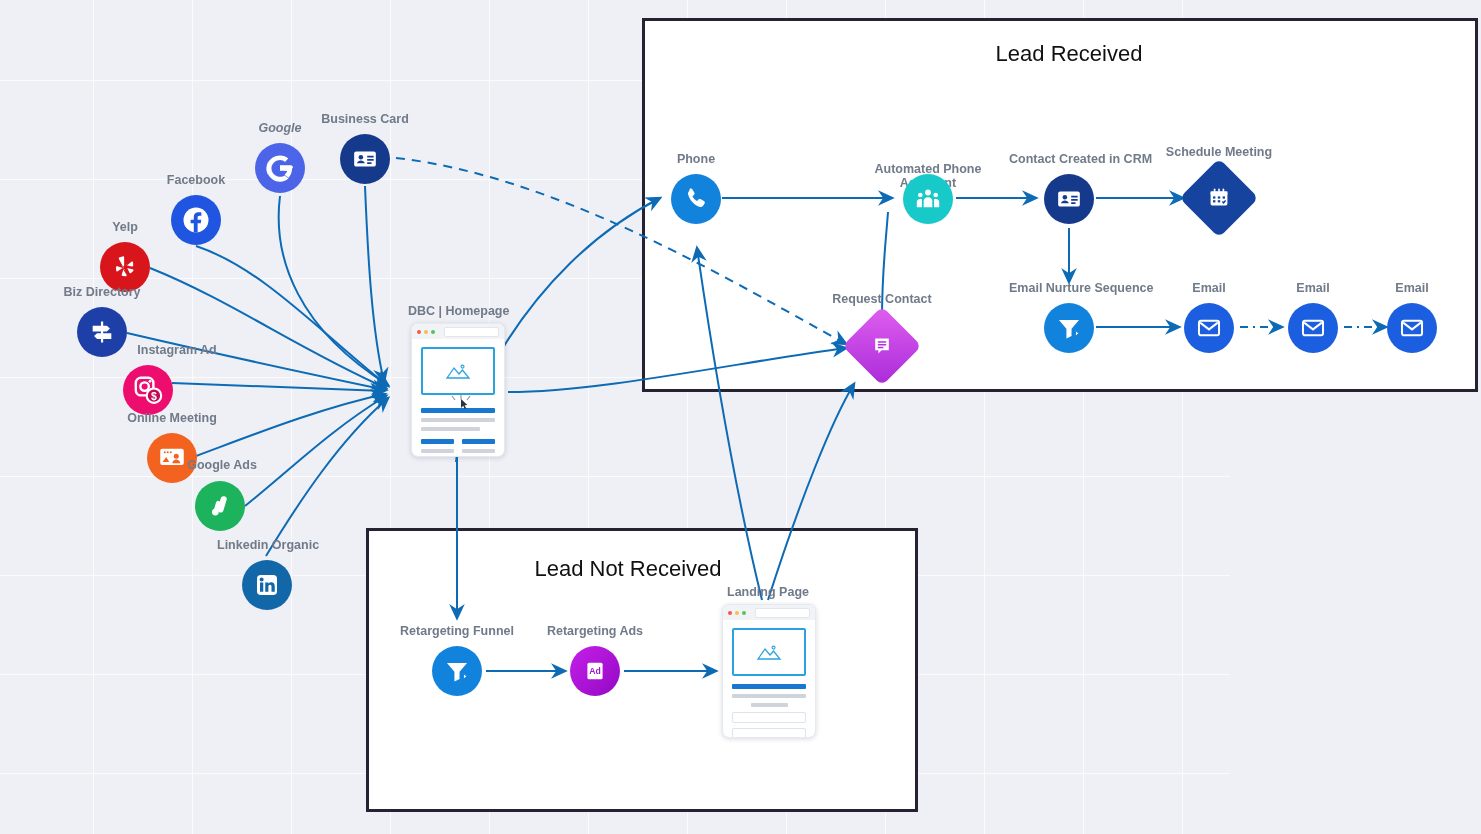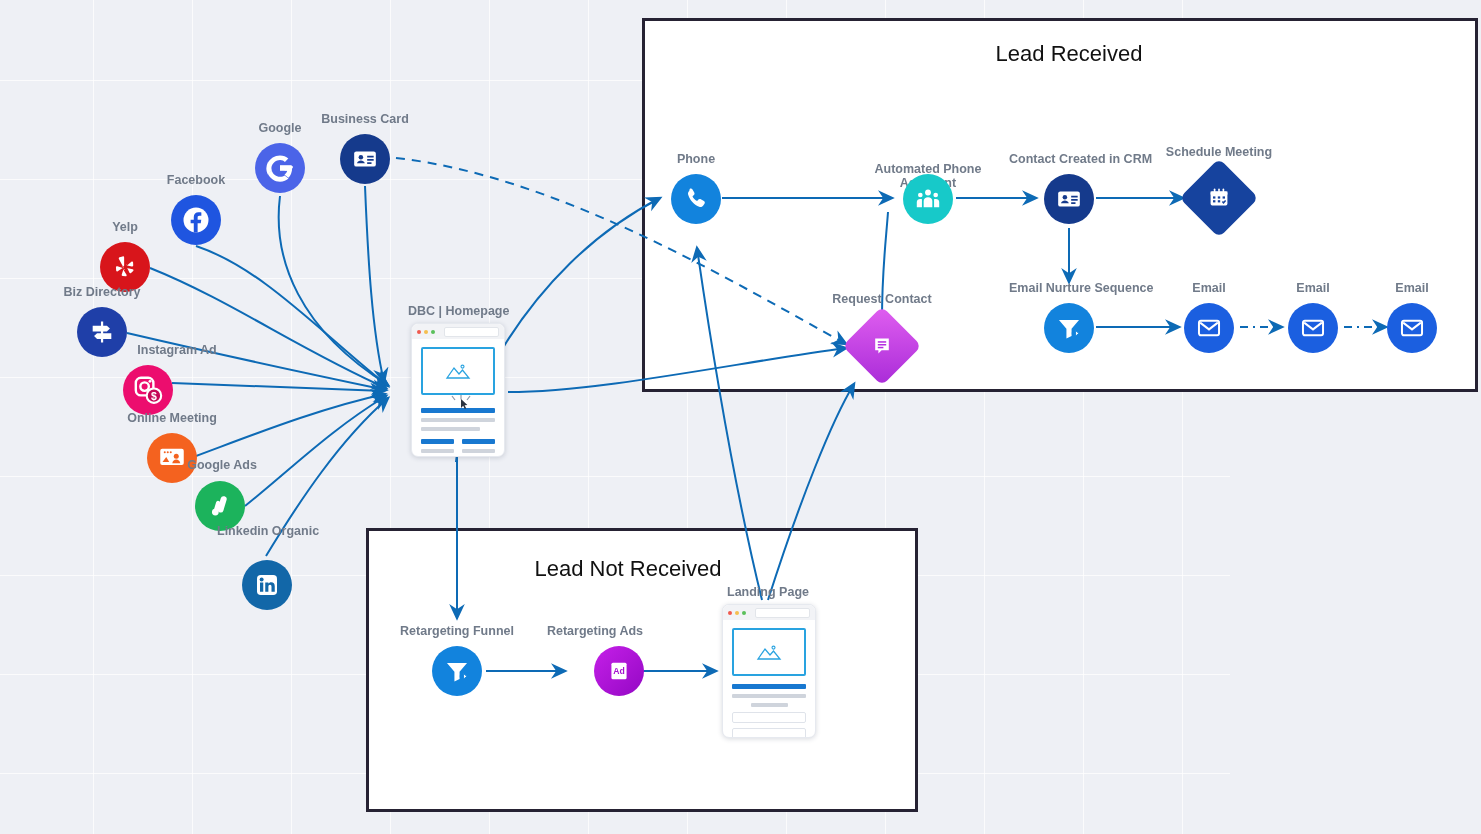--- a/index.html
+++ b/index.html
@@ -121,21 +121,21 @@
     <path d="M1240,327 L1282,327" fill="none" stroke="#0d6ab5" stroke-width="2" stroke-dasharray="8,5,2,5" marker-end="url(#ah)"></path>
     <path d="M1344,327 L1386,327" fill="none" stroke="#0d6ab5" stroke-width="2" stroke-dasharray="8,5,2,5" marker-end="url(#ah)"></path>
 
     <path d="M486,671 L565,671" fill="none" stroke="#0d6ab5" stroke-width="2" marker-end="url(#ah)"></path>
     <path d="M624,671 L716,671" fill="none" stroke="#0d6ab5" stroke-width="2" marker-end="url(#ah)"></path>
   </svg>
 
   <div class="panel-title" style="left:969px;top:41px;width:200px;">Lead Received</div>
   <div class="panel-title" style="left:528px;top:556px;width:200px;">Lead Not Received</div>
 
-  <div class="lbl" style="left:230px;top:121px;width:100px;">Google</div>
+  <div class="lbl" style="left:230px;top:121px;width:100px;font-style:italic;">Google</div>
   <div class="circ" style="left:255px;top:143px;width:50px;height:50px;background:#4b64e8;">
     <svg width="28" height="28" viewBox="0 0 24 24">
       <path fill="#fff" d="M12 4.2c2 0 3.4.85 4.2 1.58l2.9-2.84C17.3 1.3 14.9.3 12 .3 7.4.3 3.5 2.9 1.6 6.7l3.4 2.6C5.9 6.6 8.7 4.2 12 4.2z" transform="translate(0,1)"></path>
       <path fill="#fff" d="M23 12.2c0-.8-.07-1.4-.2-2H12v4h6.2c-.12 1-.8 2.5-2.3 3.5l3.3 2.6c2-1.85 3.1-4.6 3.1-8.1z"></path>
       <path fill="#fff" d="M5 14.3a7.6 7.6 0 010-4.6L1.6 7.1A12 12 0 00.3 12.3c0 1.9.45 3.7 1.3 5.2z"></path>
       <path fill="#fff" d="M12 23.7c3 0 5.5-1 7.3-2.7l-3.3-2.6c-.9.6-2.1 1.05-4 1.05-3.3 0-6-2.3-7-5.2l-3.4 2.6C3.5 20.8 7.4 23.7 12 23.7z"></path>
       <circle cx="12" cy="12" r="4.6" fill="#4b64e8"></circle>
       <rect x="12" y="9.6" width="10" height="4.8" fill="#fff"></rect>
     </svg>
   </div>
@@ -208,21 +208,21 @@
 
   <div class="lbl" style="left:172px;top:458px;width:100px;">Google Ads</div>
   <div class="circ" style="left:195px;top:481px;width:50px;height:50px;background:#1cb35c;">
     <svg width="28" height="28" viewBox="0 0 24 24">
       <rect x="11.2" y="3.4" width="5.2" height="14.4" rx="2.6" fill="#fff" transform="rotate(17 13.8 10.6)"></rect>
       <rect x="7.6" y="7.4" width="3.6" height="10.4" rx="1.8" fill="#fff" transform="rotate(17 9.4 12.6)"></rect>
       <circle cx="8" cy="17.2" r="2.9" fill="#fff"></circle>
     </svg>
   </div>
 
-  <div class="lbl" style="left:217px;top:524px;width:100px;">Linkedin Organic</div>
+  <div class="lbl" style="left:217px;top:538px;width:100px;">Linkedin Organic</div>
   <div class="circ" style="left:242px;top:560px;width:50px;height:50px;background:#1267a8;">
     <svg width="30" height="30" viewBox="0 0 24 24">
       <rect x="4" y="4" width="16" height="16" rx="3" fill="#fff"></rect>
       <rect x="6.4" y="10" width="2.6" height="7.4" fill="#1267a8"></rect>
       <circle cx="7.7" cy="7.6" r="1.6" fill="#1267a8"></circle>
       <path d="M10.6 17.4V10h2.5v1c.5-.8 1.3-1.2 2.3-1.2 1.8 0 2.8 1.1 2.8 3.2v4.4h-2.6v-4c0-1-.35-1.6-1.2-1.6-.8 0-1.3.55-1.3 1.6v4z" fill="#1267a8"></path>
     </svg>
   </div>
 
   <div class="lbl" style="left:408px;top:304px;width:100px;">DBC | Homepage</div>
@@ -375,21 +375,21 @@
   <div class="lbl" style="left:397px;top:624px;width:120px;">Retargeting Funnel</div>
   <div class="circ" style="left:432px;top:646px;width:50px;height:50px;background:#1283dd;">
     <svg width="28" height="28" viewBox="0 0 24 24">
       <path d="M3.4 5.2h17.2l-6.4 7.4v6.2l-4.4 2.2v-8.4z" fill="#fff"></path>
       <path d="M14.4 16.6h4.6" stroke="#1283dd" stroke-width="1.8"></path>
       <path d="M17.6 14.2l2.8 2.4-2.8 2.4z" fill="#fff" stroke="#1283dd" stroke-width=".8"></path>
     </svg>
   </div>
 
   <div class="lbl" style="left:535px;top:624px;width:120px;">Retargeting Ads</div>
-  <div class="circ" style="left:594px;top:646px;width:50px;height:50px;background:linear-gradient(135deg,#c520e8,#9408c4);">
+  <div class="circ" style="left:570px;top:646px;width:50px;height:50px;background:linear-gradient(135deg,#c520e8,#9408c4);">
     <svg width="26" height="26" viewBox="0 0 24 24">
       <rect x="5" y="4.4" width="14" height="15.2" rx="1.4" fill="#fff"></rect>
       <text x="12" y="14.6" font-size="8" font-family="Liberation Sans, sans-serif" font-weight="bold" fill="#a611cf" text-anchor="middle">Ad</text>
     </svg>
   </div>
 
   <div class="lbl" style="left:718px;top:585px;width:100px;">Landing Page</div>
   <div class="browser" style="left:722px;top:604px;width:92px;height:132px;">
     <div class="bbar">
       <span class="dot" style="background:#f05a4f"></span>

